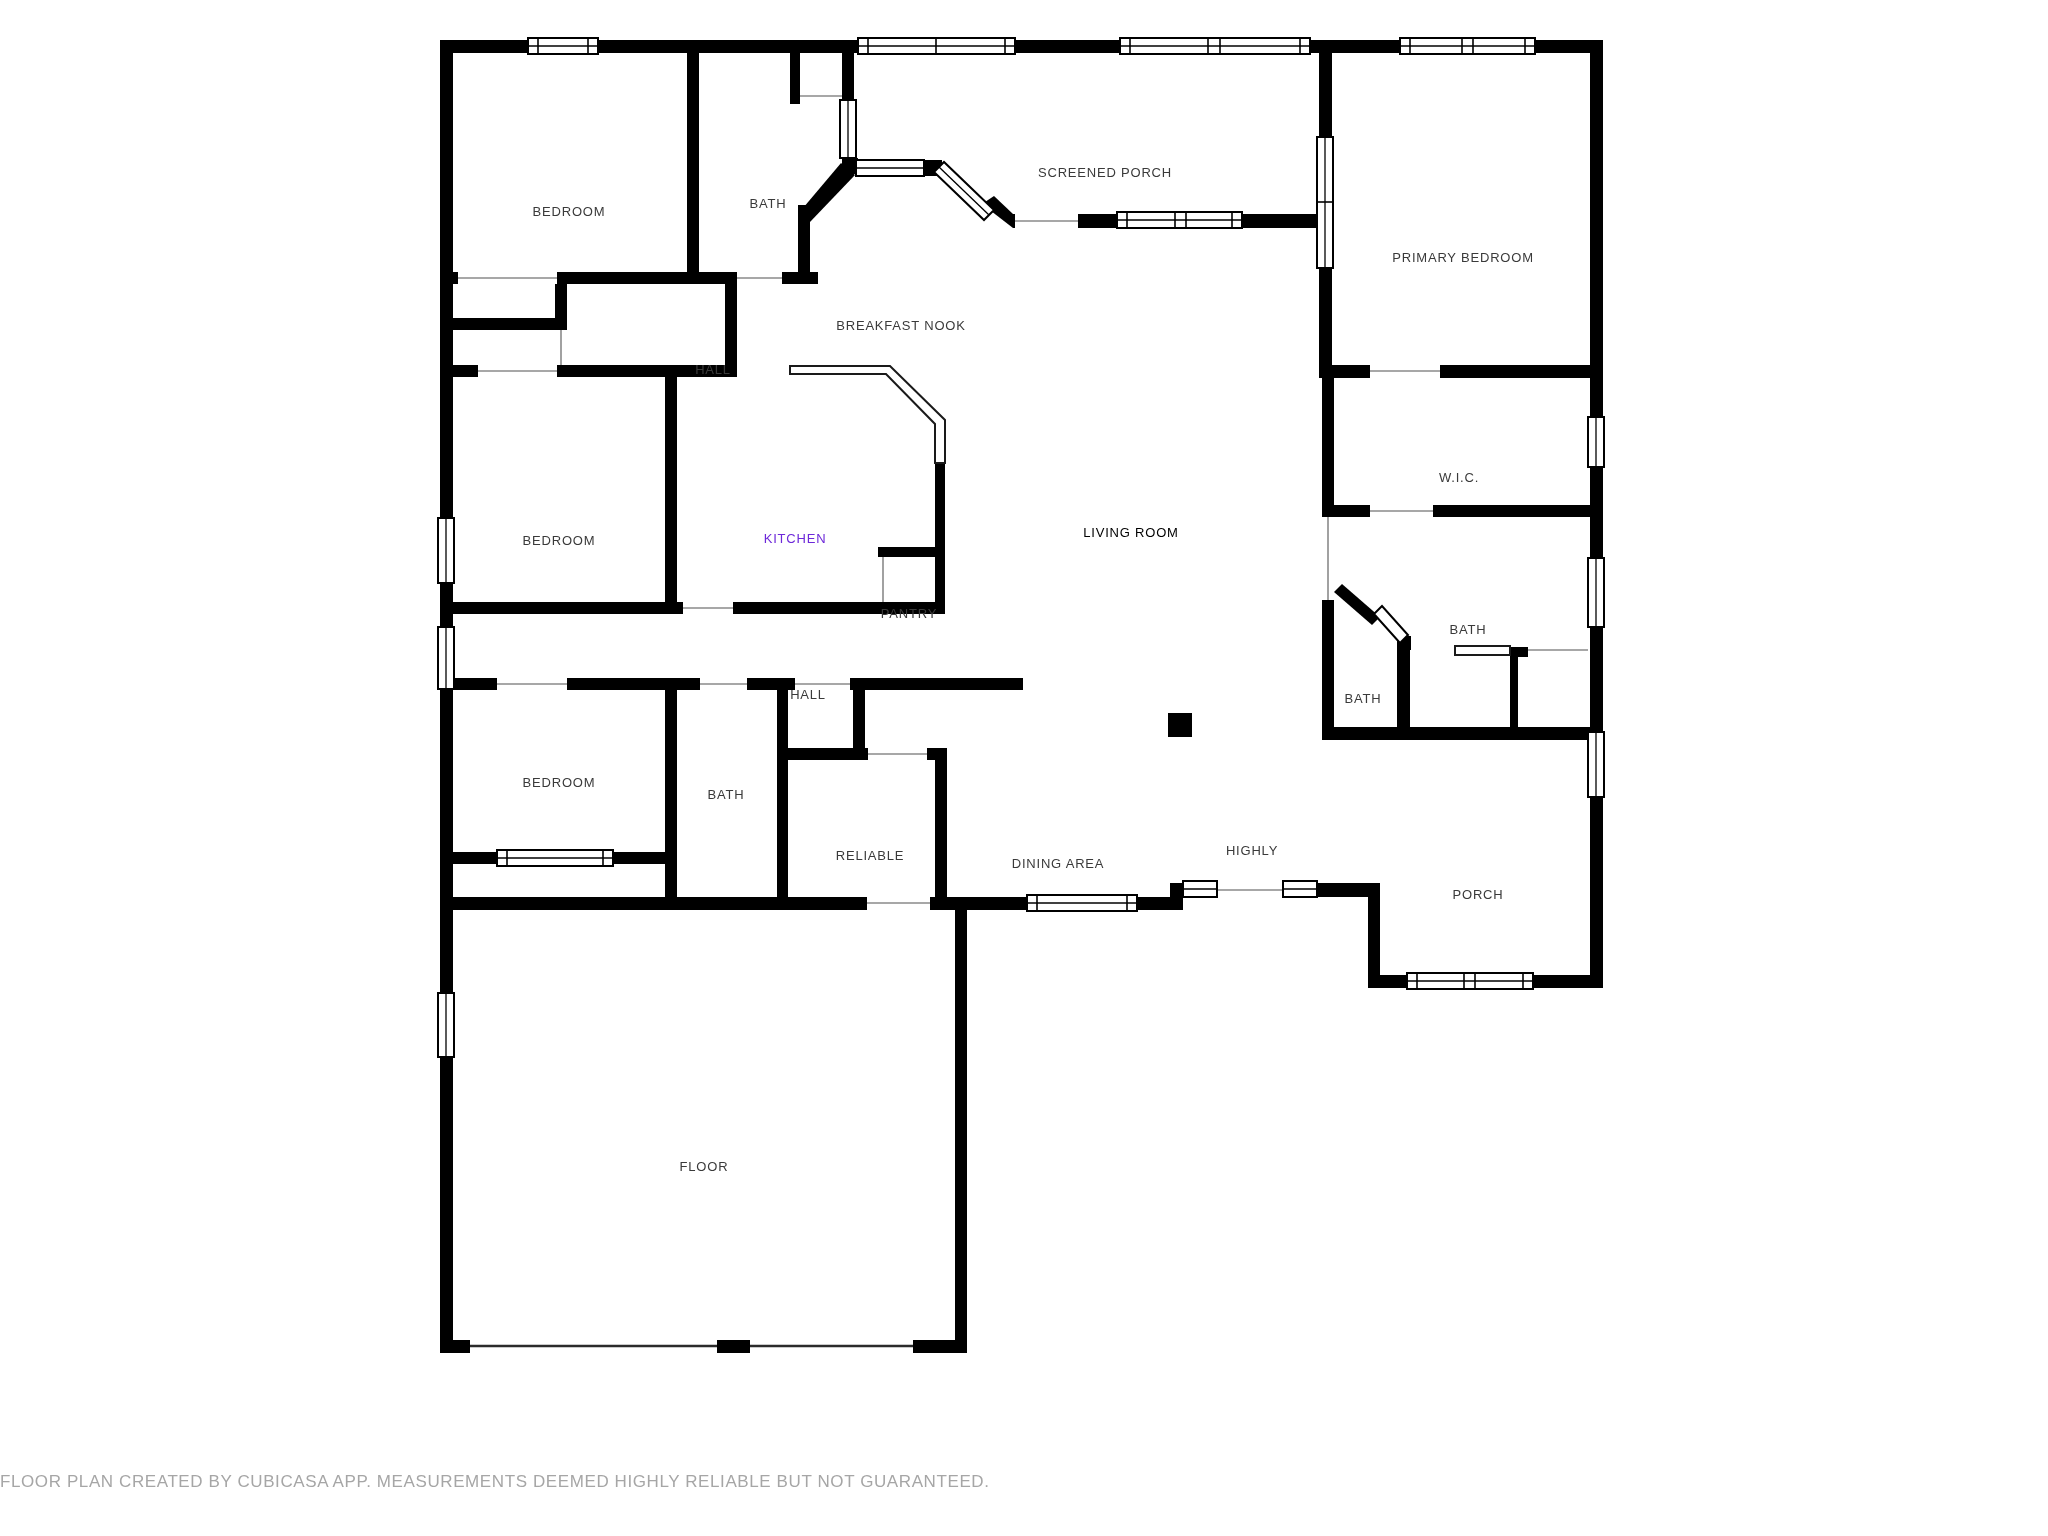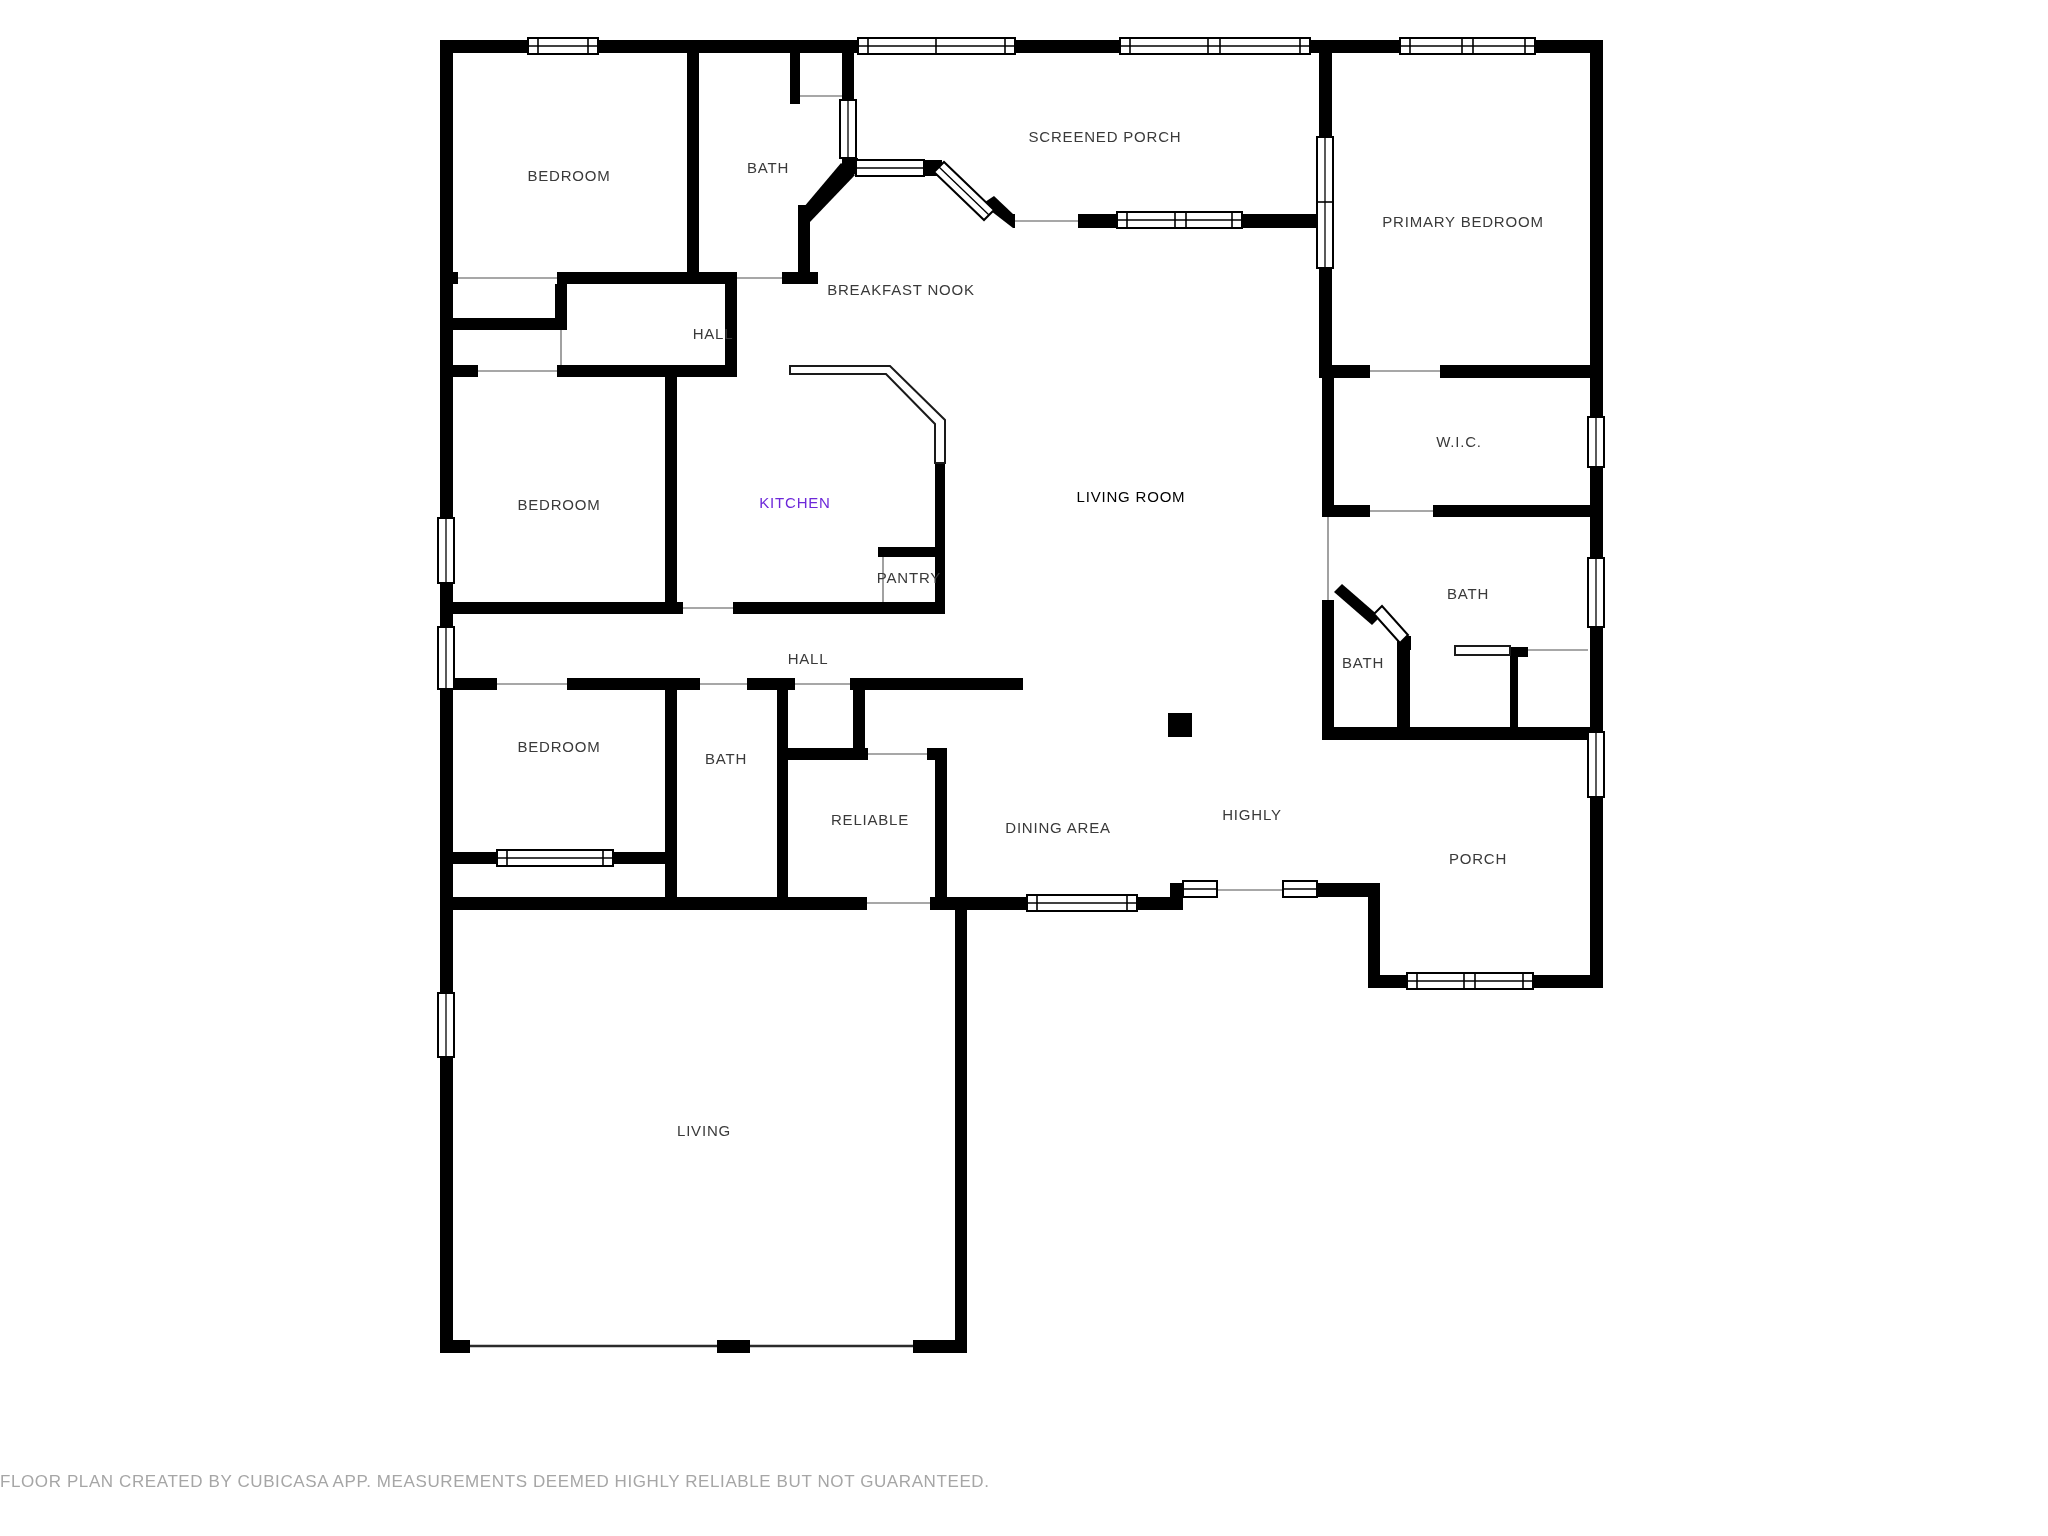--- a/index.html
+++ b/index.html
@@ -11,21 +11,21 @@
   .op{fill:#ffffff;}                                 
   .dln{stroke:#8a8a8a;stroke-width:1.6;fill:none;}   
   .gln{stroke:#2b2b2b;stroke-width:2.4;fill:none;}   
   .win{fill:#ffffff;stroke:#000000;stroke-width:2;}  
   .wl{stroke:#000000;stroke-width:1.3;fill:none;}    
   .wt{stroke:#000000;stroke-width:1.6;fill:none;}    
   .cnt{fill:#ffffff;stroke:#1a1a1a;stroke-width:2;}  
   
   #labels span{
     position:absolute;transform:translate(-50%,-50%);
-    font-size:15px;letter-spacing:.8px;white-space:nowrap;line-height:1;
+    font-size:13px;letter-spacing:.8px;white-space:nowrap;line-height:1;margin-top:36px;
   }
   .caption{
     position:absolute;left:0;top:1472px;width:100%;text-align:left;
     font-size:17px;letter-spacing:.6px;
   }
 </style>
 </head>
 <body style="background: rgb(255, 255, 255);">
 
 <div class="plan">
@@ -268,17 +268,17 @@
       <span style="left: 909px; top: 577px; color: rgb(58, 58, 58);">PANTRY</span>
       <span style="left: 1468px; top: 593px; color: rgb(58, 58, 58);">BATH</span>
       <span style="left: 1363px; top: 662px; color: rgb(58, 58, 58);">BATH</span>
       <span style="left: 808px; top: 658px; color: rgb(58, 58, 58);">HALL</span>
       <span style="left: 559px; top: 746px; color: rgb(58, 58, 58);">BEDROOM</span>
       <span style="left: 726px; top: 758px; color: rgb(58, 58, 58);">BATH</span>
       <span style="left: 870px; top: 819px; color: rgb(58, 58, 58);">RELIABLE</span>
       <span style="left: 1058px; top: 827px; color: rgb(58, 58, 58); text-align: center;">DINING AREA</span>
       <span style="left: 1252px; top: 814px; color: rgb(58, 58, 58);">HIGHLY</span>
       <span style="left: 1478px; top: 858px; color: rgb(58, 58, 58);">PORCH</span>
-      <span style="left: 704px; top: 1130px; color: rgb(58, 58, 58);">LIVING</span>
+      <span style="left: 704px; top: 1130px; color: rgb(58, 58, 58);">FLOOR</span>
     </div>
 
   <div class="caption" style="color: rgb(166, 166, 166);">FLOOR PLAN CREATED BY CUBICASA APP. MEASUREMENTS DEEMED HIGHLY RELIABLE BUT NOT GUARANTEED.</div>
 </div>
 
 </body></html>

